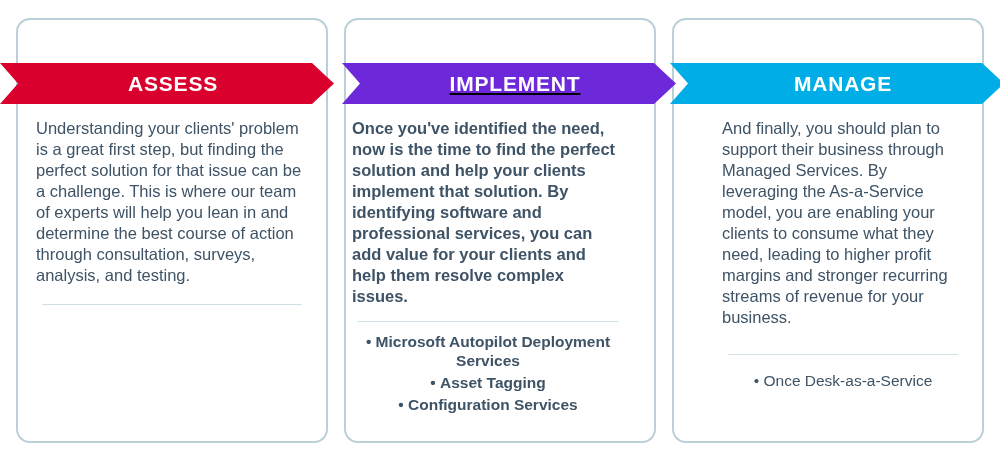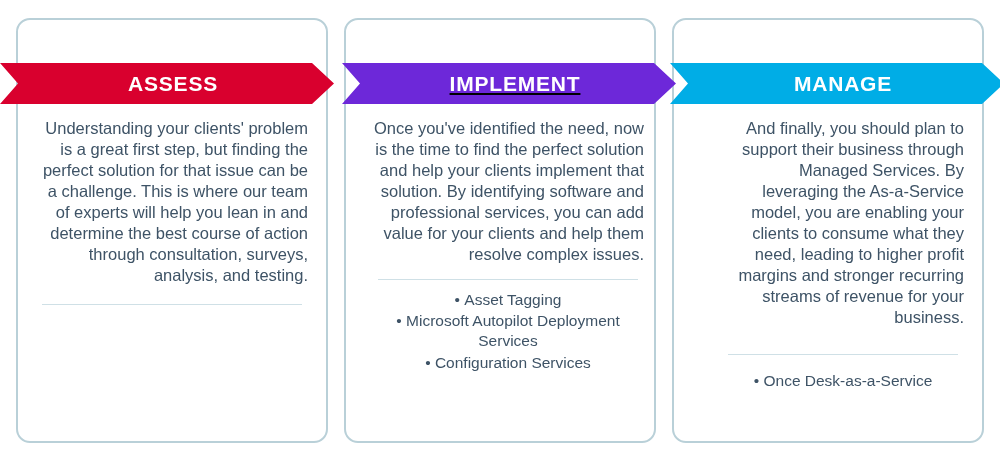--- a/index.html
+++ b/index.html
@@ -63,30 +63,30 @@
   .card-body {
     position: absolute;
     top: 104px;
     box-sizing: border-box;
     width: 312px;
     padding: 0 14px;
     text-align: center;
     color: #3e5366;
   }
   #body-1 { left: 16px;  }
-  #body-2 { left: 352px; }
+  #body-2 { left: 332px; font-weight: bold; }
   #body-3 { left: 672px; padding-left: 44px; }
 
   .description {
     margin: 0;
     padding: 14px 6px 0 6px;
     font-size: 16.5px;
     line-height: 1.27;
     color: #3e5366;
-    text-align: right;
+    text-align: left;
   }
 
   .divider {
     height: 0;
     border-top: 1px solid #cfe0e6;
     margin: 14px 12px 0 12px;
   }
 
   .bullets {
     list-style: none;
@@ -131,22 +131,22 @@
 
   <div class="card-body" id="body-1">
     <p class="description">Understanding your clients' problem is a great first step, but finding the perfect solution for that issue can be a challenge. This is where our team of experts will help you lean in and determine the best course of action through consultation, surveys, analysis, and testing.</p>
     <div class="divider"></div>
   </div>
 
   <div class="card-body" id="body-2">
     <p class="description">Once you've identified the need, now is the time to find the perfect solution and help your clients implement that solution. By identifying software and professional services, you can add value for your clients and help them resolve complex issues.</p>
     <div class="divider"></div>
     <ul class="bullets">
+      <li class="bullet-item">Microsoft Autopilot Deployment Services</li>
       <li class="bullet-item">Asset Tagging</li>
-      <li class="bullet-item">Microsoft Autopilot Deployment Services</li>
       <li class="bullet-item">Configuration Services</li>
     </ul>
   </div>
 
   <div class="card-body" id="body-3">
     <p class="description">And finally, you should plan to support their business through Managed Services. By leveraging the As-a-Service model, you are enabling your clients to consume what they need, leading to higher profit margins and stronger recurring streams of revenue for your business.</p>
     <div class="divider"></div>
     <ul class="bullets">
       <li class="bullet-item">Once Desk-as-a-Service</li>
     </ul>

